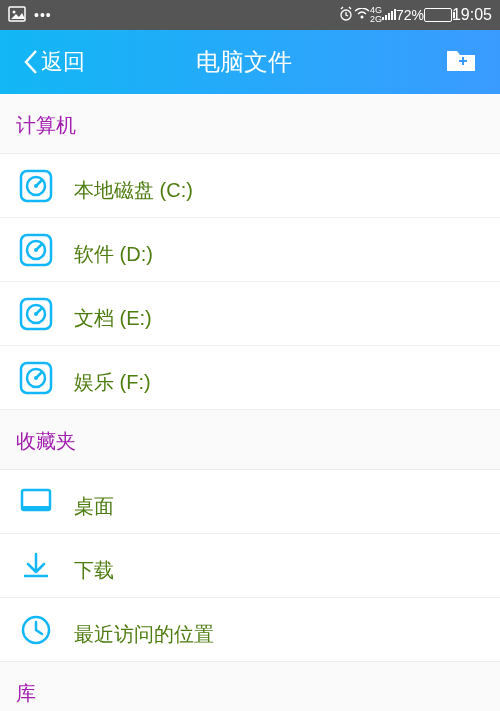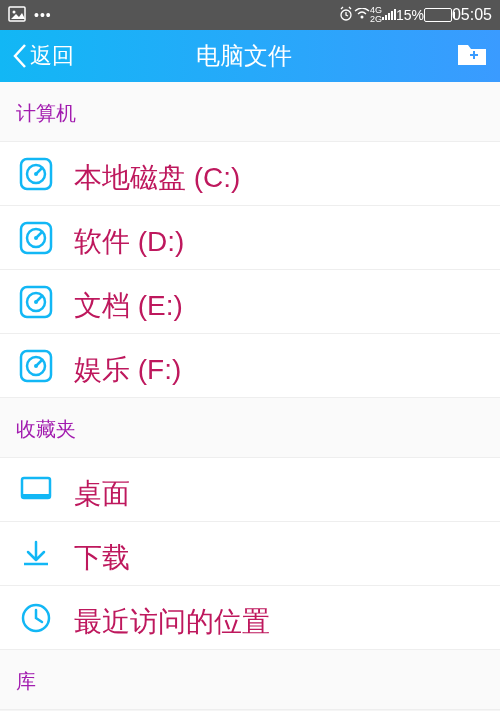--- a/index.html
+++ b/index.html
@@ -22,25 +22,25 @@
 .status-right .net { font-size: 9px; line-height: 9px; }
 .battery-shell {
   width: 28px; height: 14px; border: 1.5px solid #fff; border-radius: 2px;
   position: relative; display: inline-block;
 }
 .battery-shell::after {
   content: ""; position: absolute; right: -4px; top: 3px; width: 2px; height: 6px; background: #fff;
 }
 .battery-fill { height: 100%; background: #fff; width: 90%; }
 .header {
-  height: 52px;
+  height: 64px;
   background: linear-gradient(90deg, #12b7f5 0%, #3a9bff 100%);
   display: flex; align-items: center;
   color: #fff;
-  padding: 0 12px;
+  padding: 0 23px;
   position: relative;
 }
 .back-btn { display: flex; align-items: center; font-size: 22px; cursor: pointer; }
 .back-btn svg { margin-right: 2px; }
 .title { position: absolute; left: 0; right: 12px; text-align: center; font-size: 24px; pointer-events: none; }
 .folder-btn { margin-left: auto; cursor: pointer; }
 .content { background: #fff; }
 .section-header {
   padding: 18px 16px 14px;
   font-size: 20px; color: #a21caf;
@@ -49,21 +49,21 @@
 }
 .row {
   display: flex; align-items: center;
   height: 64px;
   padding: 0 16px;
   border-bottom: 1px solid #eee;
   cursor: pointer;
   background: #fff;
 }
 .row .icon { width: 40px; height: 40px; display: flex; align-items: center; justify-content: center; }
-.row .label { margin-left: 18px; font-size: 28px; color: #be185d; margin-top: 9px; }
+.row .label { margin-left: 18px; font-size: 20px; color: #4d7c0f; margin-top: 9px; }
 </style>
 </head>
 <body>
 
 <div class="status-bar">
   <div class="status-left">
     <span>
       <svg width="18" height="16" viewBox="0 0 18 16">
           <rect x="1" y="1" width="16" height="14" stroke="#fff" stroke-width="1.5" fill="none" rx="1"></rect>
           <circle cx="6" cy="6" r="1.5" fill="#fff"></circle>
@@ -90,23 +90,23 @@
     <span class="net">4G<br>2G</span>
     <span>
       <svg width="14" height="12" viewBox="0 0 14 12">
           <rect x="0" y="9" width="2" height="3" fill="#fff"></rect>
           <rect x="3" y="7" width="2" height="5" fill="#fff"></rect>
           <rect x="6" y="5" width="2" height="7" fill="#fff"></rect>
           <rect x="9" y="3" width="2" height="9" fill="#fff"></rect>
           <rect x="12" y="1" width="2" height="11" fill="#fff"></rect>
         </svg>
     </span>
-    <span>15%</span>
+    <span>72%</span>
     <span class="battery-shell"><span class="battery-fill"></span></span>
-    <span style="font-size:16px;">05:05</span>
+    <span style="font-size:16px;">19:05</span>
   </div>
 </div>
 
 <div class="header">
   <div class="back-btn">
     <svg width="16" height="26" viewBox="0 0 16 26">
         <path d="M13 2 L3 13 L13 24" stroke="#fff" stroke-width="2.5" fill="none"></path>
       </svg>
     <span>返回</span>
   </div>

